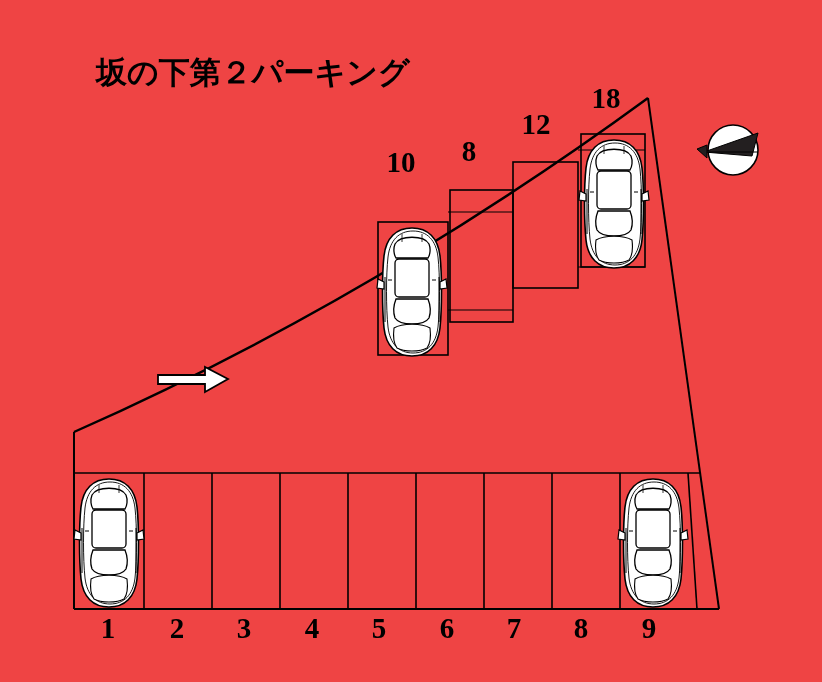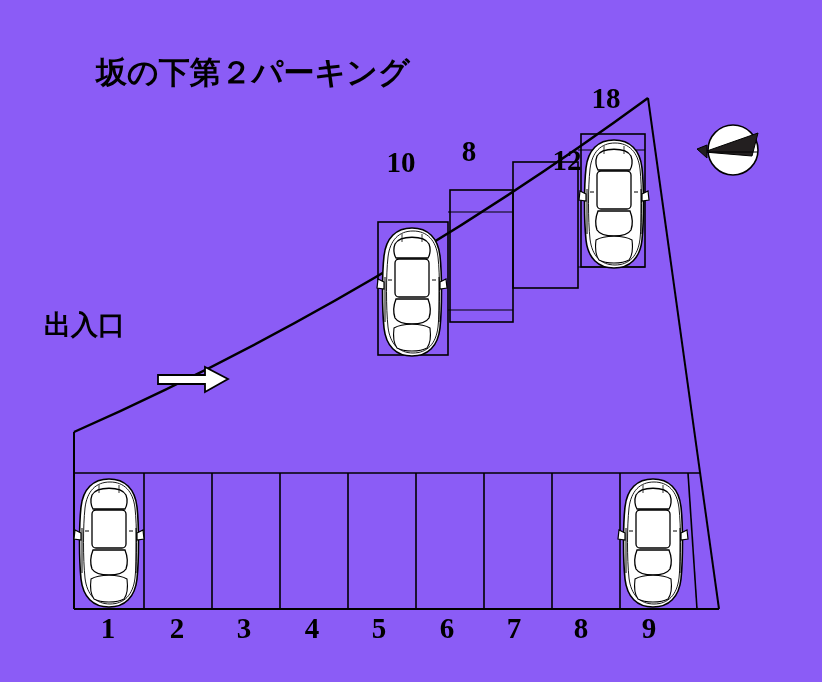--- a/index.html
+++ b/index.html
@@ -7,21 +7,21 @@
     padding: 0;
     background: #ffffff;
   }
   body {
     font-family: "Liberation Sans", sans-serif;
   }
   #page {
     position: relative;
     width: 822px;
     height: 682px;
-    background: #8b5cf6;
+    background: #ef4444;
     overflow: hidden;
   }
   #map-svg {
     position: absolute;
     left: 0;
     top: 0;
     width: 822px;
     height: 682px;
   }
   .lot-title {
@@ -160,30 +160,29 @@
     <g>
       <circle cx="733" cy="150" r="25" fill="#ffffff" stroke="#000000" stroke-width="1.6"></circle>
       <path d="M758 133 L704 152 L752 156 Z" fill="#231f20" stroke="#000000" stroke-width="1"></path>
       <path d="M707 145 L697 149 L707 158 Z" fill="#231f20" stroke="#000000" stroke-width="1"></path>
       <line x1="708" y1="152" x2="757" y2="152" stroke="#000000" stroke-width="1"></line>
     </g>
   </svg>
 
   <div class="lot-title">坂の下第２パーキング</div>
 
-  <div class="entrance-label">出入口</div>
 
   <div class="stall-num stall-num-bottom" style="left:88px;">1</div>
   <div class="stall-num stall-num-bottom" style="left:157px;">2</div>
   <div class="stall-num stall-num-bottom" style="left:224px;">3</div>
   <div class="stall-num stall-num-bottom" style="left:292px;">4</div>
   <div class="stall-num stall-num-bottom" style="left:359px;">5</div>
   <div class="stall-num stall-num-bottom" style="left:427px;">6</div>
   <div class="stall-num stall-num-bottom" style="left:494px;">7</div>
   <div class="stall-num stall-num-bottom" style="left:561px;">8</div>
   <div class="stall-num stall-num-bottom" style="left:629px;">9</div>
 
   <div class="stall-num stall-num-top" style="left:378px; top:146px;">10</div>
   <div class="stall-num stall-num-top" style="left:446px; top:135px;">8</div>
-  <div class="stall-num stall-num-top" style="left:544px; top:108px;margin-top:36px;">12</div>
+  <div class="stall-num stall-num-top" style="left:513px; top:108px;">12</div>
   <div class="stall-num stall-num-top" style="left:583px; top:82px;">18</div>
 
 </div>
 
 </body></html>

